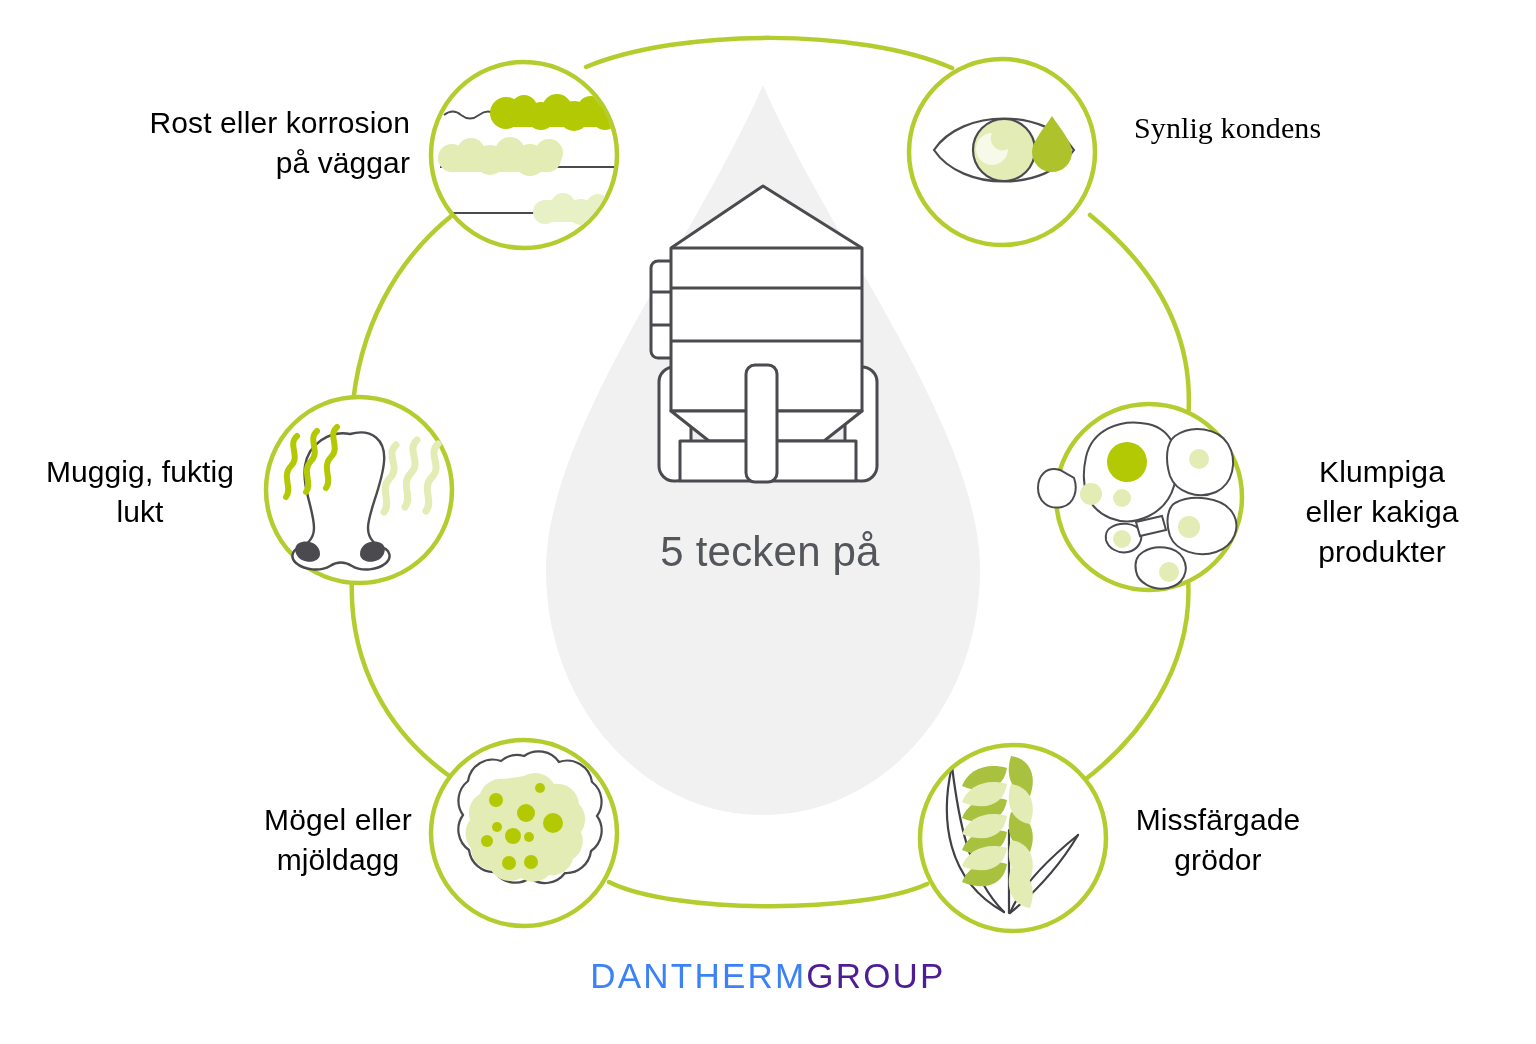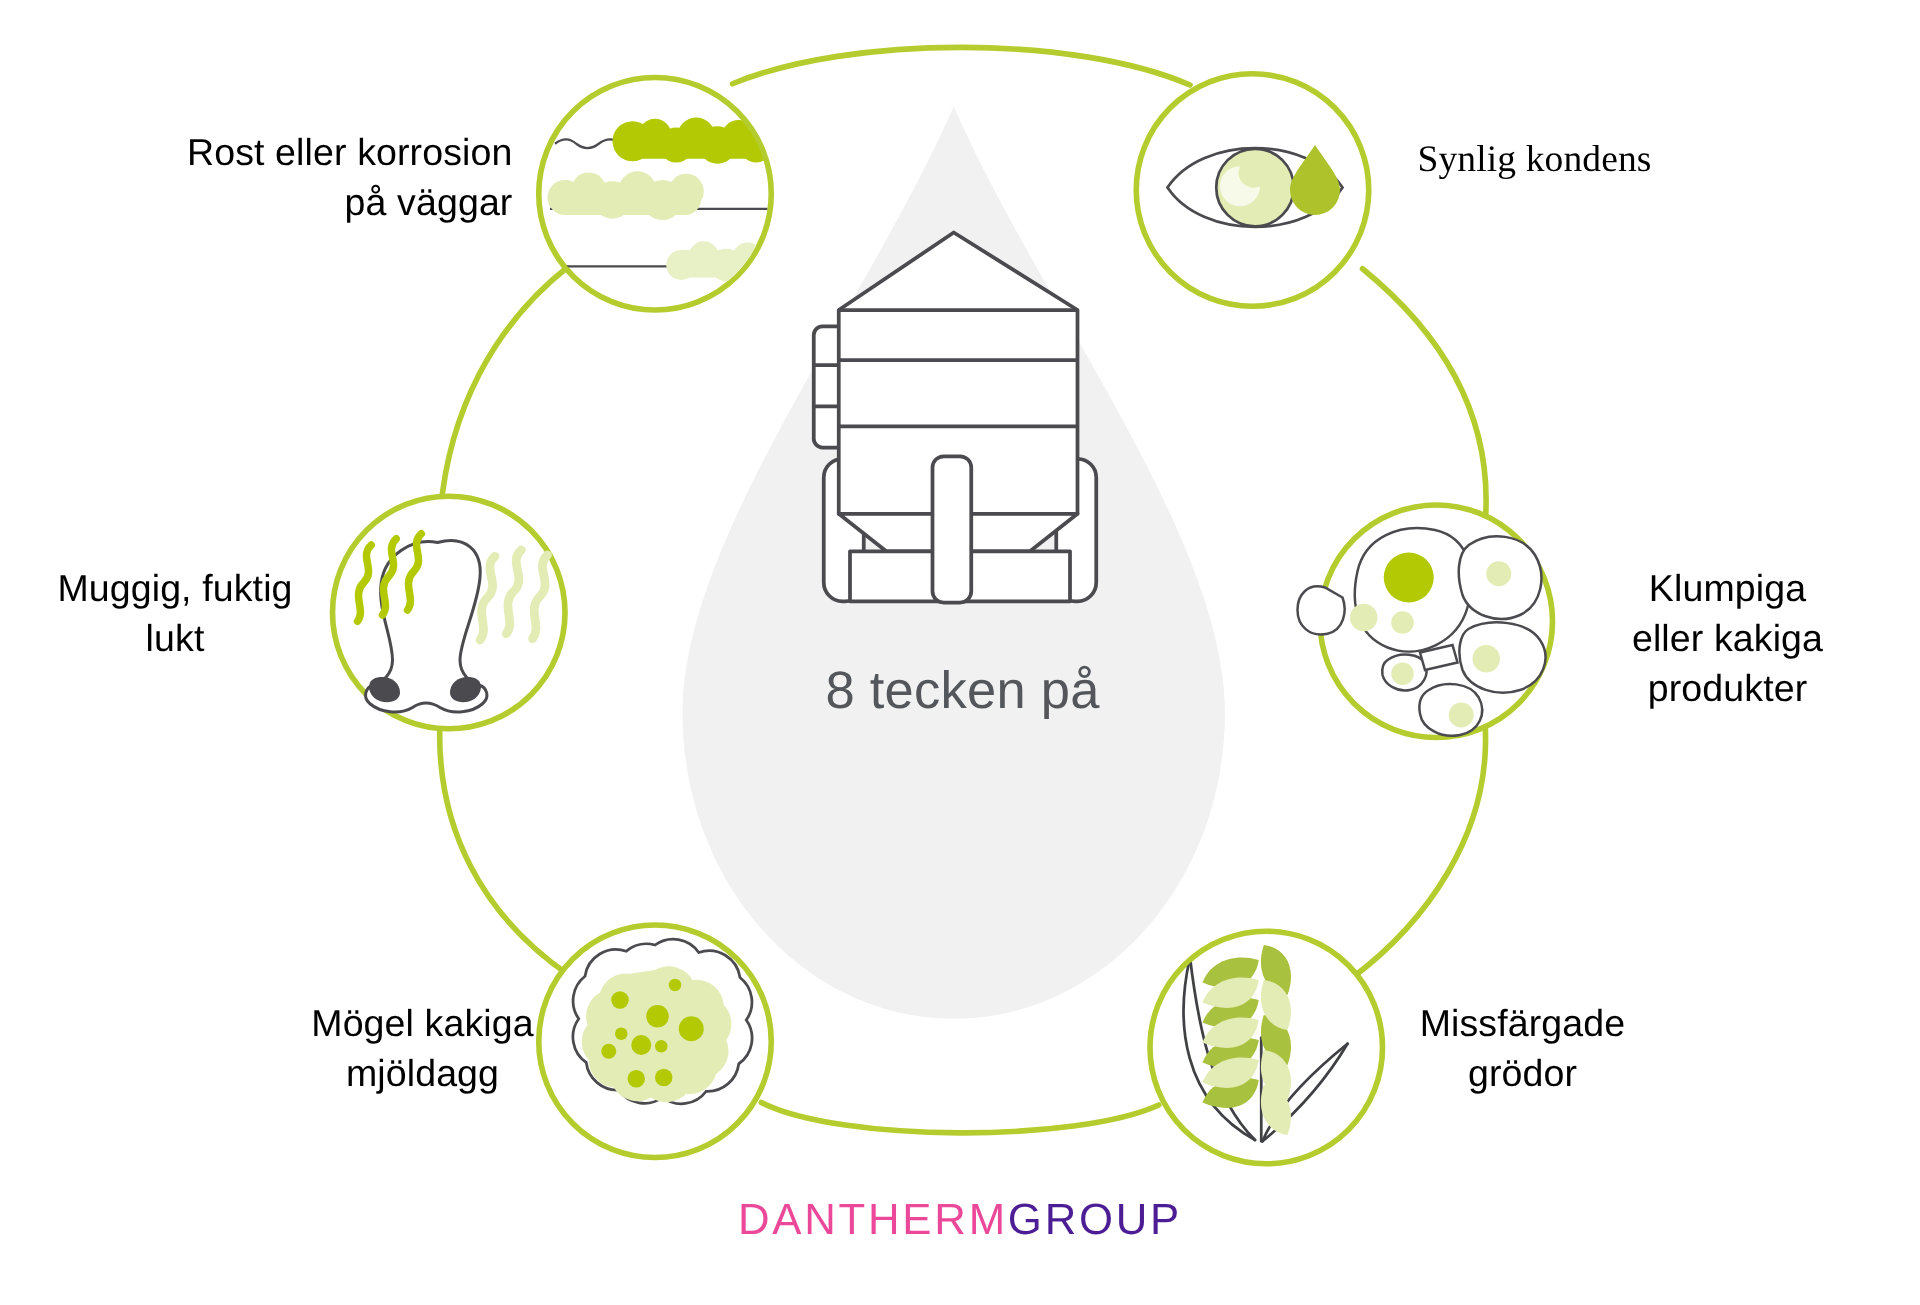--- a/index.html
+++ b/index.html
@@ -60,21 +60,21 @@
   #logo {
     position: absolute;
     left: 0;
     top: 956px;
     width: 1536px;
     text-align: center;
     font-size: 35px;
     letter-spacing: 2.2px;
     font-weight: 400;
   }
-  #logo .dantherm { color: #ec4899; }
+  #logo .dantherm { color: #3b82f6; }
   #logo .group    { color: #4c1d95; }
 </style>
 </head>
 <body>
 
 <svg id="infographic" viewBox="0 0 1536 1044" xmlns="http://www.w3.org/2000/svg">
 
   <path d="M 763 85
            C 830 240, 980 430, 980 570
            C 980 706, 883 815, 763 815
@@ -321,25 +321,25 @@
 
 <div class="label left" style="left:1134px; top:108px; width:340px;font-family:Liberation Serif, serif;">Synlig kondens</div>
 
 <div class="label center" style="left:1276px; top:452px; width:212px;">Klumpiga
 eller kakiga
 produkter</div>
 
 <div class="label center" style="left:1112px; top:800px; width:212px;">Missfärgade
 grödor</div>
 
-<div class="label center" style="left:238px; top:800px; width:200px;">Mögel kakiga
+<div class="label center" style="left:238px; top:800px; width:200px;">Mögel eller
 mjöldagg</div>
 
 <div class="label center" style="left:22px; top:452px; width:236px;">Muggig, fuktig
 lukt</div>
 
 <div id="center-block">
-  <div id="center-kicker">8 tecken på</div>
+  <div id="center-kicker">5 tecken på</div>
 </div>
 
 <div id="logo">
   <span class="dantherm">DANTHERM</span><span class="group">GROUP</span>
 </div>
 
 </body></html>

